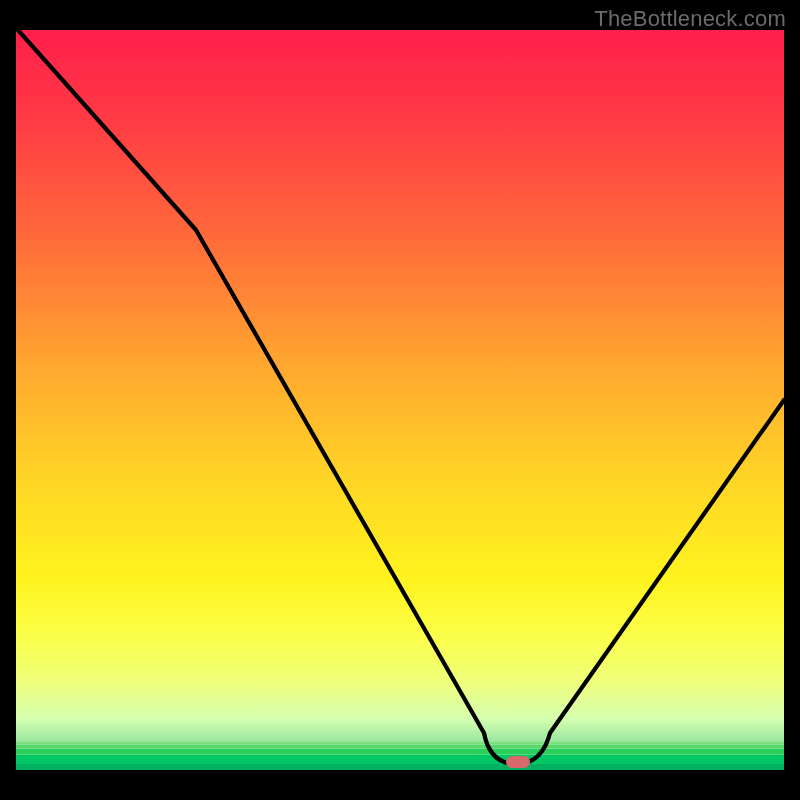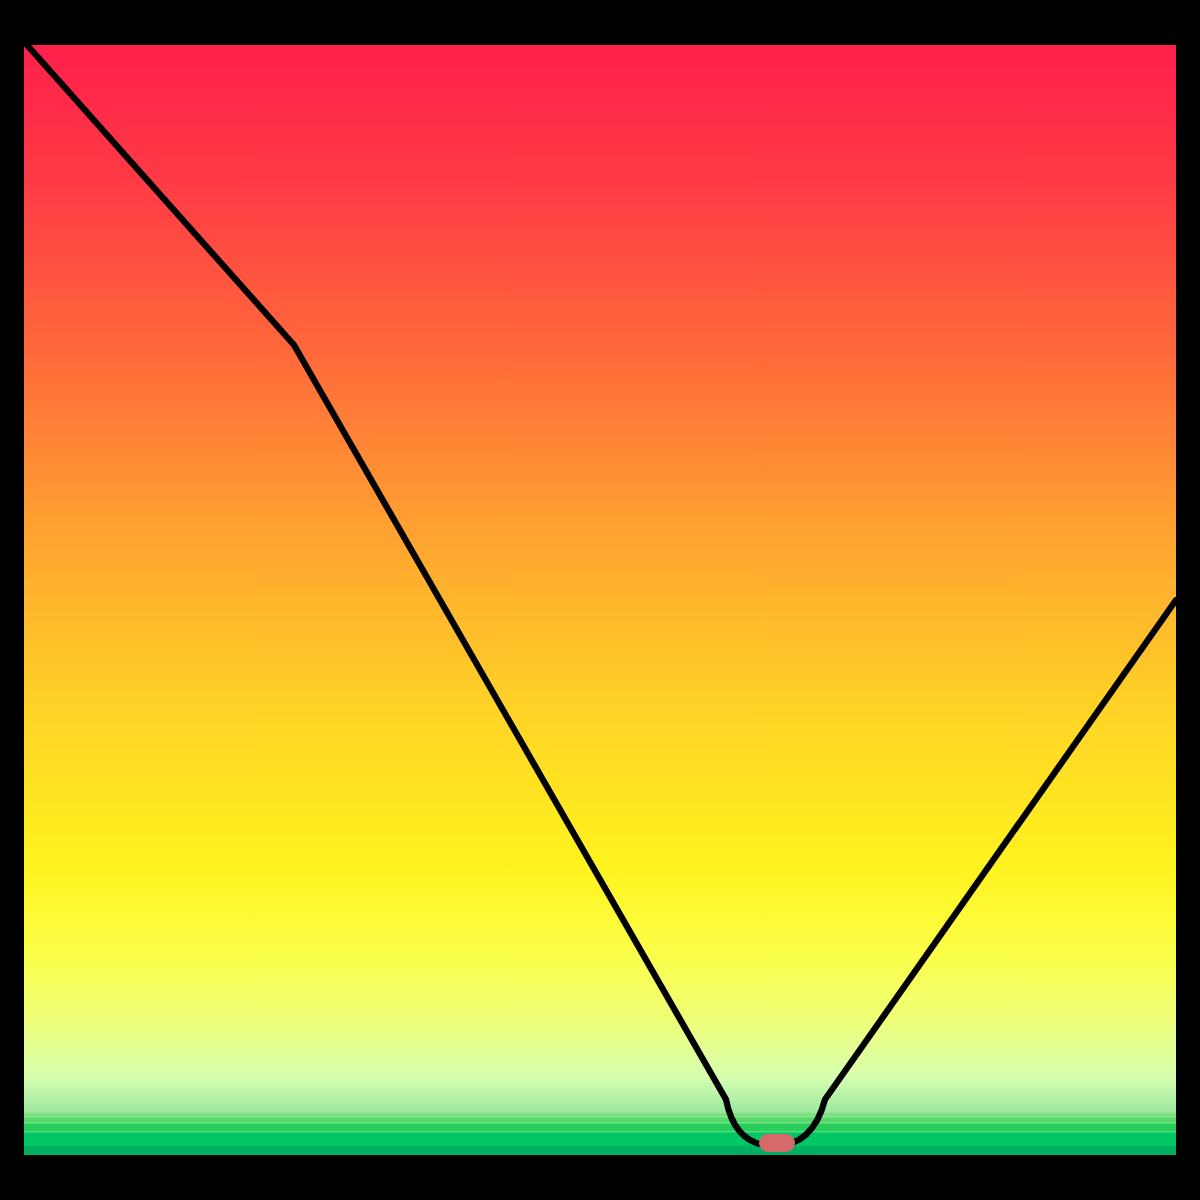--- a/index.html
+++ b/index.html
@@ -58,20 +58,21 @@
   .marker {
     position: absolute;
     background: #d66a6b;
     border-radius: 8px;
   }
 </style>
 </head>
 <body>
 <div class="frame">
 
+  <div class="watermark">TheBottleneck.com</div>
 
   <div class="plot-area">
 
     <div class="gradient" style="background: linear-gradient(to bottom, #ff1f4b 0%, #ff3a45 12%, #ff6a3a 28%, #ffa330 44%, #ffd326 60%, #fff31e 74%, #fbff4a 82%, #eeff7a 88%, #d6ffb0 93%, #9fe8a0 96%, #00c764 100%);"></div>
 
     <div class="green-band" style="bottom:26px; height:2px; background:#7de07d;"></div>
     <div class="green-band" style="bottom:22px; height:3px; background:#57d967;"></div>
     <div class="green-band" style="bottom:16px; height:5px; background:#28d05a;"></div>
     <div class="green-band" style="bottom:6px; height:9px; background:#00c764;"></div>
     <div class="green-band" style="bottom:0px; height:6px; background:#00b060;"></div>

